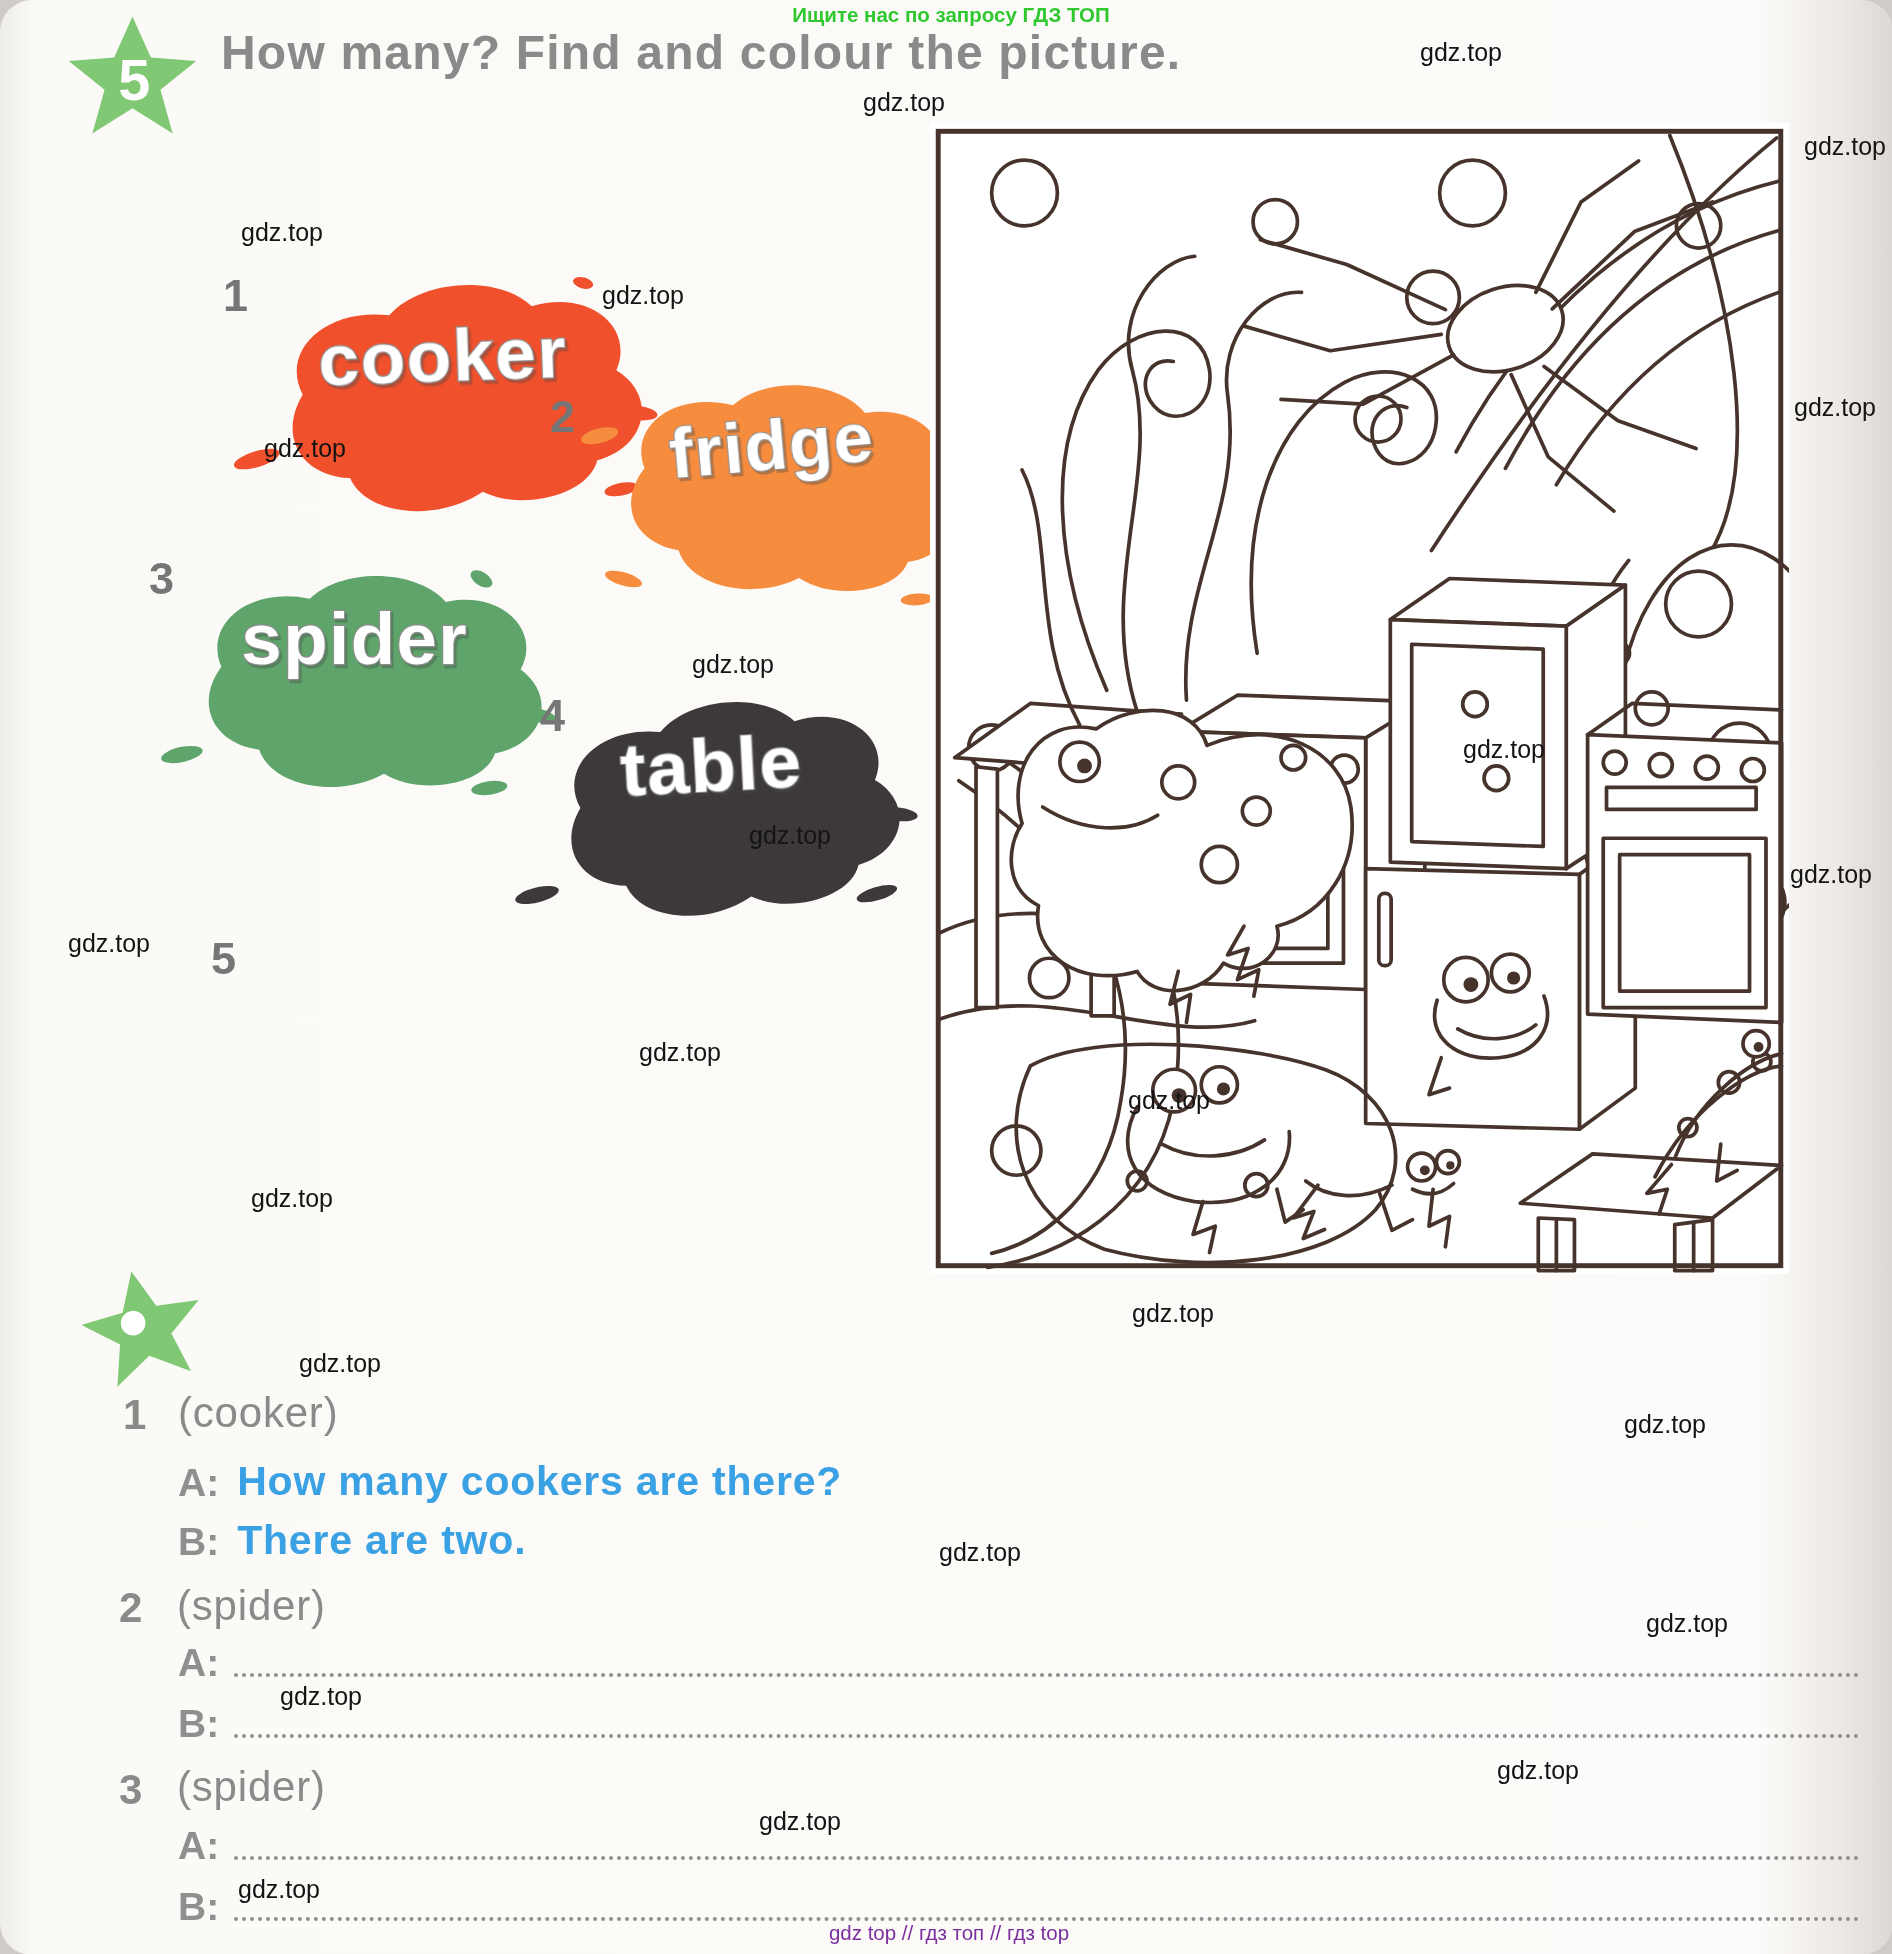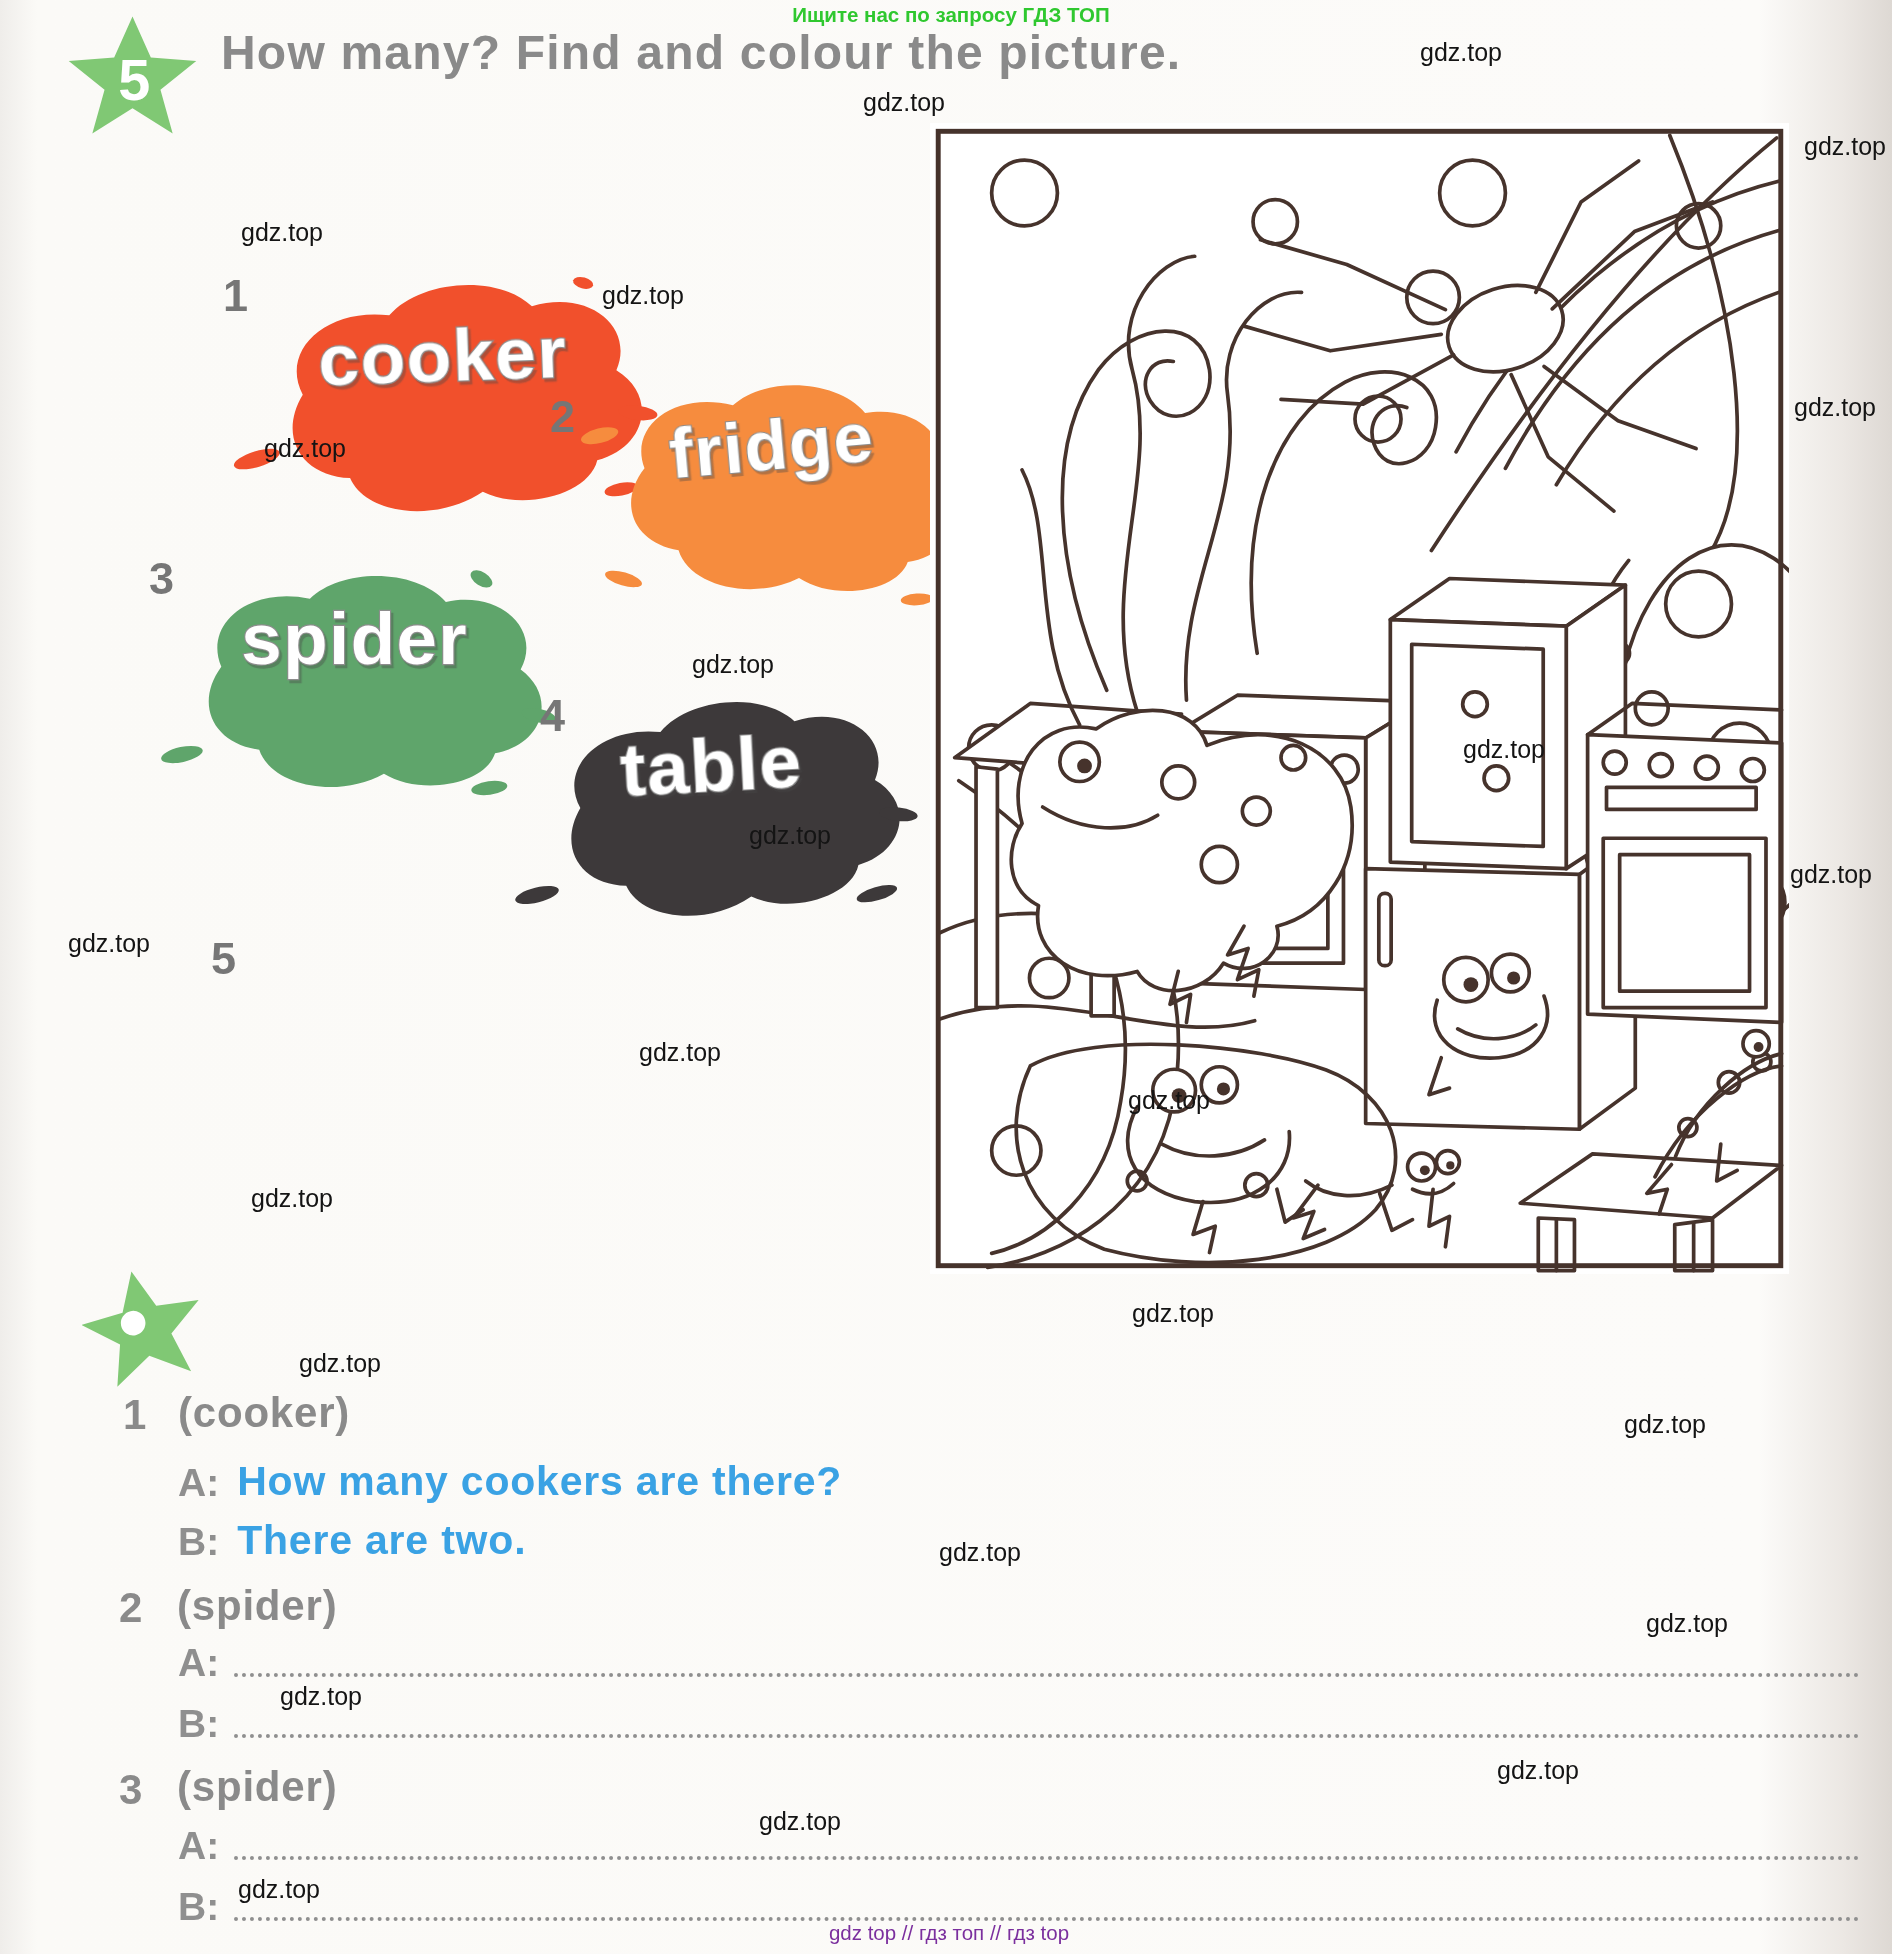--- a/index.html
+++ b/index.html
@@ -1,33 +1,33 @@
 <!DOCTYPE html>
 <html style="font-size:13px"><head>
 <meta charset="utf-8">
 <style>
   html,body{margin:0;padding:0;background:#cfccc8;}
   .page{position:relative;width:1893px;height:1955px;overflow:hidden;
     background:linear-gradient(90deg,#efedea 0px,#fbfaf7 37px,#fcfbf9 1759px,#ece8e4 1841px,#ddd8d3 1893px);
-    font-family:"Liberation Sans",sans-serif;}
+    font-family:"Liberation Sans",sans-serif;border-radius:32px;}
   .wm{position:absolute;transform:translate(-50%,-50%);color:#141414;font-size:25px;white-space:nowrap;z-index:9;}
   .promo{position:absolute;top:2.5px;left:951px;transform:translateX(-50%);color:#2fc82f;font-size:20.5px;font-weight:bold;white-space:nowrap;z-index:9;}
   .footer{position:absolute;top:1921px;left:949px;transform:translateX(-50%);color:#7b2f9e;font-size:20.5px;font-weight:normal;white-space:nowrap;z-index:9;}
   .title{position:absolute;color:#8a8a8a;font-weight:bold;letter-spacing:1.2px;white-space:nowrap;}
   #title1{left:221px;top:24.5px;font-size:48px;}
   #title2{left:214px;top:1303px;font-size:45px;}
   .star{position:absolute;z-index:2;}
   .splat{position:absolute;z-index:1;}
   .splat svg{overflow:visible;display:block;}
   .splat text{font-weight:bold;fill:#ffffff;stroke:#8d8d8d;stroke-width:3px;paint-order:stroke;letter-spacing:2px;
     filter:drop-shadow(3px 4px 0 rgba(70,70,70,.38));}
   .num{position:absolute;color:#767676;font-weight:bold;font-size:45px;z-index:3;}
   .pic{position:absolute;left:930px;top:123px;width:859px;height:1151px;z-index:1;}
   .exnum{position:absolute;font-size:42px;color:#8a8a8a;font-weight:bold;}
-  .exprompt{position:absolute;font-size:42px;color:#8a8a8a;font-weight:bold;letter-spacing:0.8px;}
+  .exprompt{position:absolute;font-size:42px;color:#8a8a8a;font-weight:normal;letter-spacing:0.8px;}
   .row{position:absolute;display:flex;align-items:flex-end;}
   .lab{font-size:39px;color:#8f8f8f;font-weight:bold;line-height:1;}
   .blue{font-size:41px;color:#3aa2e4;font-weight:bold;margin-left:18px;line-height:1;letter-spacing:0.8px;}
   .dots{flex:1;margin-left:14.7px;margin-bottom:4.9px;border-bottom:4.9px dotted #8f8f8f;height:8.2px;}
 </style>
 </head>
 <body>
 
 <div class="page">
 

